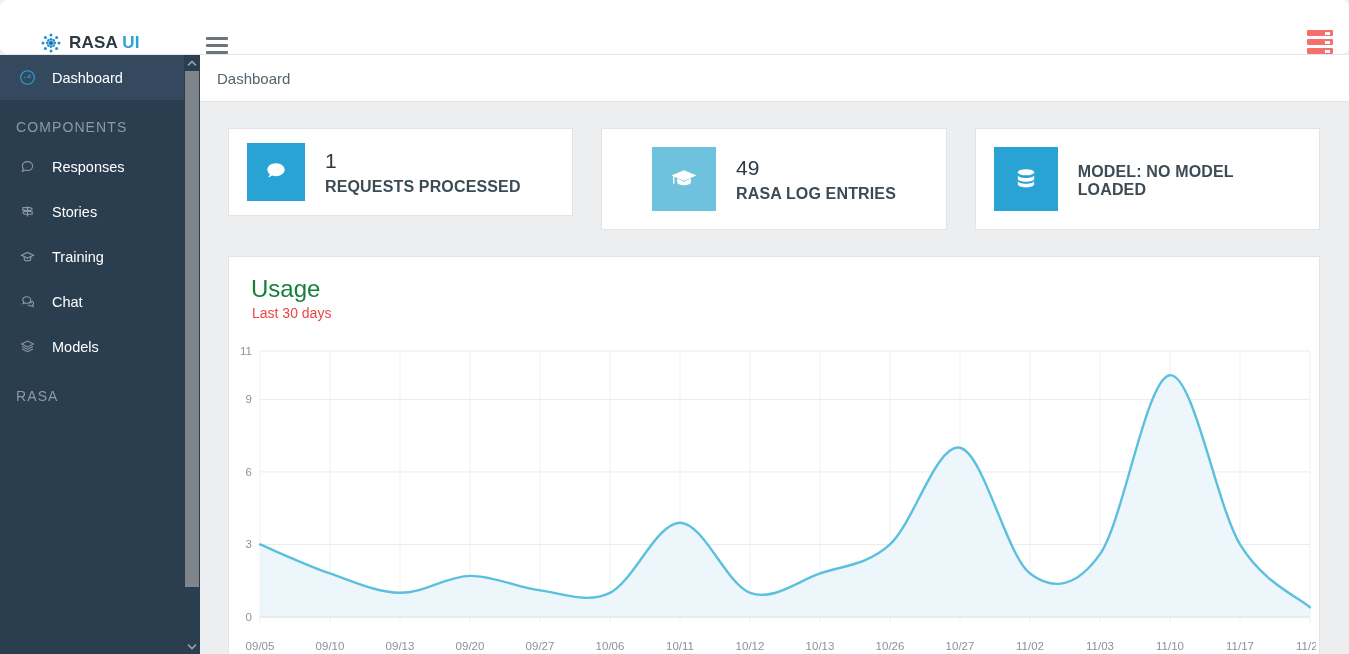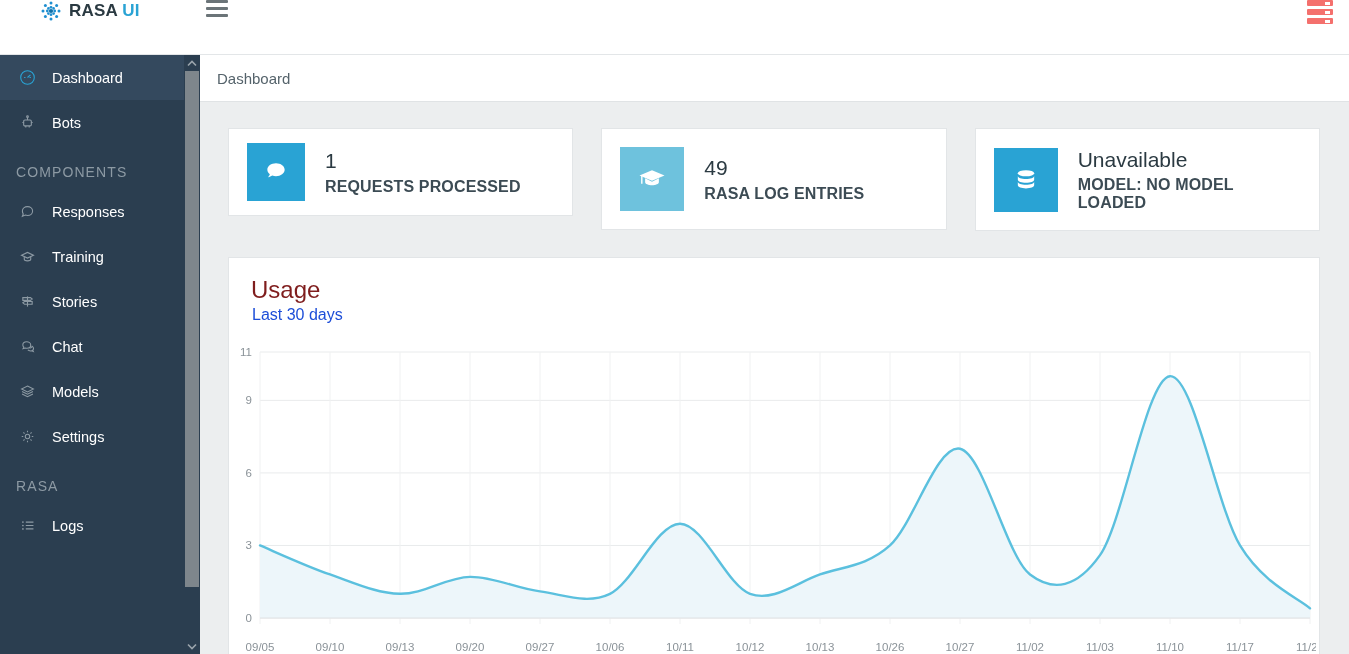--- a/index.html
+++ b/index.html
@@ -10,21 +10,21 @@
     overflow: hidden;
     background: #ffffff;
     font-family: "Liberation Sans", "DejaVu Sans", sans-serif;
   }
   .app { position: relative; width: 1349px; height: 654px; background: #eceeef; }
 
   
   .topbar {
     position: absolute; top: 0; left: 0; width: 1349px; height: 55px;
     background: #ffffff; border-bottom: 1px solid #e3e6e8;
-    display: flex; align-items: flex-start;
+    display: flex; align-items: flex-end; border-radius: 7px;
   }
   .brand { display: flex; align-items: center; margin-left: 40px; gap: 7px; }
   .brand-mark { width: 22px; height: 22px; position: relative; }
   .brand-text { font-size: 17px; font-weight: bold; letter-spacing: .2px; color: #2b3a42; }
   .brand-text .ui { color: #29a3d4; }
   .hamburger {
     margin-left: 66px; width: 22px; height: 17px;
     display: flex; flex-direction: column; justify-content: space-between; cursor: pointer;
   }
   .hamburger span { display: block; height: 2.6px; background: #6b7478; border-radius: 1px; }
@@ -78,39 +78,39 @@
     display: flex; align-items: center; padding-left: 17px;
     color: #55636b; font-size: 15px;
   }
 
   
   .cards { display: flex; gap: 28px; padding: 26px 29px 0 28px; align-items: flex-start; }
   .card {
     background: #ffffff; border: 1px solid #e2e5e7; flex: 1 1 0;
     display: flex; align-items: center; padding: 14px 18px;
   }
-  .card.tall { padding: 18px; }
+  .card.tall { padding: 18px; justify-content: center; }
   .card-icon {
     width: 58px; height: 58px; flex: 0 0 58px;
     display: flex; align-items: center; justify-content: center; color: #ffffff;
   }
   .card.c1 .card-icon { background: #29a3d4; }
   .card.c2 .card-icon { background: #6ec2dd; width: 64px; height: 64px; flex-basis: 64px; }
   .card.c3 .card-icon { background: #29a3d4; width: 64px; height: 64px; flex-basis: 64px; }
   .card-body { margin-left: 20px; }
   .card-value { font-size: 21px; color: #2b3a42; line-height: 1.2; font-weight: 400; }
   .card-label { font-size: 16px; font-weight: bold; color: #3c4b54; letter-spacing: .15px; margin-top: 4px; }
 
   
   .panel {
     margin: 26px 29px 0 28px; background: #ffffff; border: 1px solid #e2e5e7;
     height: 430px; position: relative;
   }
-  .panel-title { font-size: 24px; color: #7f1d1d; padding: 18px 0 0 22px; font-weight: 400; }
-  .panel-sub { font-size: 16px; color: #1d4ed8; padding: 2px 0 0 23px; }
+  .panel-title { font-size: 24px; color: #15803d; padding: 18px 0 0 22px; font-weight: 400; }
+  .panel-sub { font-size: 14px; color: #ef4444; padding: 2px 0 0 23px; }
   .chart-wrap { position: absolute; left: 0; top: 80px; width: 1087px; height: 345px; }
   .chart-svg { display: block; }
   .y-label { font-size: 11.5px; fill: #8a9298; }
   .x-label { font-size: 11.5px; fill: #8a9298; text-anchor: middle; }
 </style>
 </head>
 <body>
 
 <div class="app">
 
@@ -162,109 +162,77 @@
         <svg width="17" height="17" viewBox="0 0 20 20" fill="none" stroke="currentColor" stroke-width="1.3">
           <circle cx="10" cy="10" r="8"></circle>
             <path d="M10 10 L13.5 7"></path>
             <path d="M6 10 h1.6"></path>
             <path d="M12.4 10 h1.6"></path>
         </svg>
       </span>
       <span>Dashboard</span>
     </div>
 
-    <div class="nav-item">
-      <span class="ico">
-        <svg width="17" height="17" viewBox="0 0 20 20" fill="none" stroke="currentColor" stroke-width="1.3">
-          <rect x="5.5" y="7" width="9" height="7" rx="1.5"></rect>
-            <path d="M10 7 V4"></path>
-            <circle cx="10" cy="3.2" r="1"></circle>
-          <path d="M4 10 h1.5"></path>
-            <path d="M14.5 10 h1.5"></path>
-            <path d="M8 16 v-2"></path>
-            <path d="M12 16 v-2"></path>
-        </svg>
-      </span>
-      <span>Bots</span>
-    </div>
 
     <div class="nav-section">COMPONENTS</div>
 
     <div class="nav-item">
       <span class="ico">
         <svg width="17" height="17" viewBox="0 0 20 20" fill="none" stroke="currentColor" stroke-width="1.3">
           <path d="M16 9.5c0 3-2.7 5.2-6 5.2-.9 0-1.8-.2-2.5-.5L4 15.5l1-2.5C4.4 12 4 10.8 4 9.5 4 6.5 6.7 4.3 10 4.3s6 2.2 6 5.2z"></path>
         </svg>
       </span>
       <span>Responses</span>
-    </div>
-
-    <div class="nav-item">
-      <span class="ico">
-        <svg width="17" height="17" viewBox="0 0 20 20" fill="none" stroke="currentColor" stroke-width="1.3">
-          <path d="M3 8.5 L10 5.2 L17 8.5 L10 11.8 z"></path>
-            <path d="M6.2 10.2 v3.1 c0 1 1.8 1.8 3.8 1.8 s3.8-.8 3.8-1.8 v-3.1"></path>
-        </svg>
-      </span>
-      <span>Training</span>
     </div>
 
     <div class="nav-item">
       <span class="ico">
         <svg width="17" height="17" viewBox="0 0 20 20" fill="none" stroke="currentColor" stroke-width="1.3">
           <path d="M10 4 v12"></path>
             <path d="M4.5 5.5 h9 l2 1.6 -2 1.6 h-9z"></path>
             <path d="M15.5 10 h-9 l-2 1.6 2 1.6 h9z"></path>
         </svg>
       </span>
       <span>Stories</span>
     </div>
 
     <div class="nav-item">
       <span class="ico">
+        <svg width="17" height="17" viewBox="0 0 20 20" fill="none" stroke="currentColor" stroke-width="1.3">
+          <path d="M3 8.5 L10 5.2 L17 8.5 L10 11.8 z"></path>
+            <path d="M6.2 10.2 v3.1 c0 1 1.8 1.8 3.8 1.8 s3.8-.8 3.8-1.8 v-3.1"></path>
+        </svg>
+      </span>
+      <span>Training</span>
+    </div>
+
+    <div class="nav-item">
+      <span class="ico">
         <svg width="17" height="17" viewBox="0 0 20 20" fill="none" stroke="currentColor" stroke-width="1.25">
           <path d="M13.8 8.2c0 2.1-2 3.8-4.5 3.8-.6 0-1.2-.1-1.8-.3L4.8 12.6l.9-1.8C4.9 10.1 4.5 9.2 4.5 8.2c0-2.1 2-3.8 4.5-3.8s4.8 1.7 4.8 3.8z"></path>
           <path d="M12.4 12.1c1.4-.3 2.6-1.2 3-2.3 1 .6 1.7 1.5 1.7 2.6 0 .8-.4 1.5-1 2l.7 1.4-2-.8c-.5.2-1 .2-1.5.2-1.2 0-2.2-.4-2.9-1.1"></path>
         </svg>
       </span>
       <span>Chat</span>
     </div>
 
     <div class="nav-item">
       <span class="ico">
         <svg width="17" height="17" viewBox="0 0 20 20" fill="none" stroke="currentColor" stroke-width="1.2">
           <path d="M10 3.5 L17 7 L10 10.5 L3 7 z"></path>
             <path d="M3.6 10 L10 13.2 L16.4 10"></path>
             <path d="M3.6 13 L10 16.2 L16.4 13"></path>
         </svg>
       </span>
       <span>Models</span>
     </div>
 
-    <div class="nav-item">
-      <span class="ico">
-        <svg width="17" height="17" viewBox="0 0 20 20" fill="none" stroke="currentColor" stroke-width="1.25">
-          <circle cx="10" cy="10" r="2.6"></circle>
-          <path d="M10 3.2 v1.8 M10 15 v1.8 M3.2 10 h1.8 M15 10 h1.8 M5.2 5.2 l1.3 1.3 M13.5 13.5 l1.3 1.3 M14.8 5.2 l-1.3 1.3 M6.5 13.5 l-1.3 1.3"></path>
-        </svg>
-      </span>
-      <span>Settings</span>
-    </div>
 
     <div class="nav-section">RASA</div>
 
-    <div class="nav-item">
-      <span class="ico">
-        <svg width="17" height="17" viewBox="0 0 20 20" fill="none" stroke="currentColor" stroke-width="1.3">
-          <path d="M8 6 h9 M8 10 h9 M8 14 h9"></path>
-            <path d="M4.6 6 h.01 M4.6 10 h.01 M4.6 14 h.01" stroke-width="2" stroke-linecap="round"></path>
-        </svg>
-      </span>
-      <span>Logs</span>
-    </div>
 
   </div>
 
   <div class="scrollbar">
     <div class="scroll-up">
       <svg width="10" height="7" viewBox="0 0 10 7" fill="none" stroke="currentColor" stroke-width="1.6">
           <path d="M1 5.5 L5 1.5 L9 5.5"></path>
         </svg>
     </div>
     <div class="scroll-thumb"></div>
@@ -311,21 +279,20 @@
 
       <div class="card c3 tall">
         <div class="card-icon">
           <svg width="28" height="28" viewBox="0 0 24 24" fill="currentColor">
             <ellipse cx="12" cy="6.2" rx="7" ry="2.6"></ellipse>
             <path d="M5 8.5 v3.2 c0 1.4 3.1 2.6 7 2.6 s7-1.2 7-2.6 V8.5 c0 1.4-3.1 2.6-7 2.6 s-7-1.2-7-2.6z"></path>
             <path d="M5 13.4 v3.2 c0 1.4 3.1 2.6 7 2.6 s7-1.2 7-2.6 v-3.2 c0 1.4-3.1 2.6-7 2.6 s-7-1.2-7-2.6z"></path>
           </svg>
         </div>
         <div class="card-body">
-          <div class="card-value">Unavailable</div>
           <div class="card-label">MODEL: NO MODEL LOADED</div>
         </div>
       </div>
     </div>
 
     <div class="panel">
       <div class="panel-title">Usage</div>
       <div class="panel-sub">Last 30 days</div>
       <div class="chart-wrap">
         <svg class="chart-svg" id="chart" width="1087" height="345" viewBox="0 0 1087 345">

